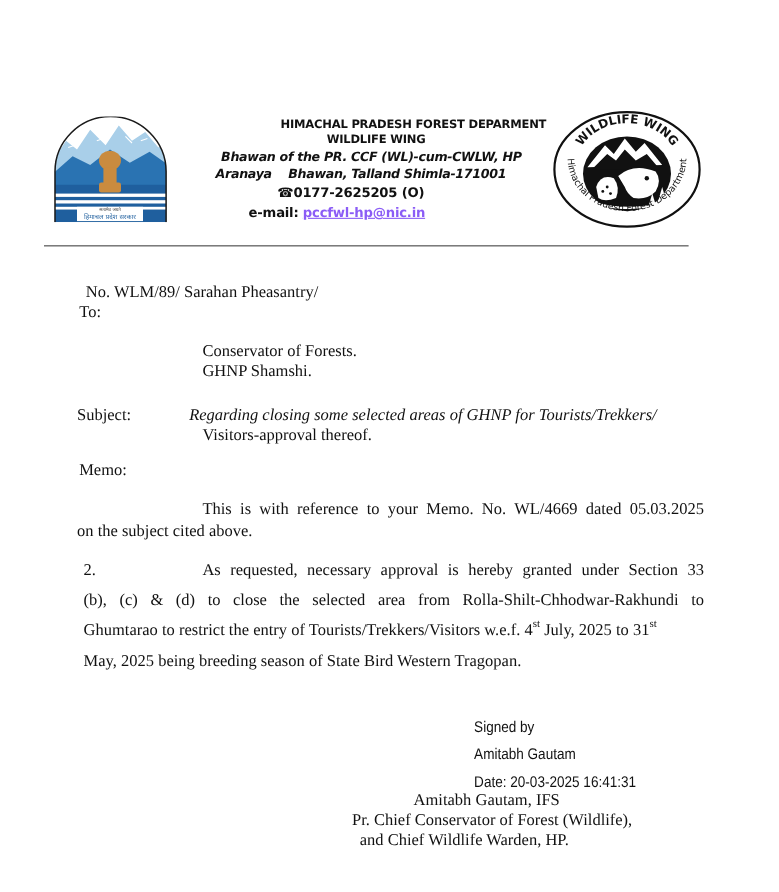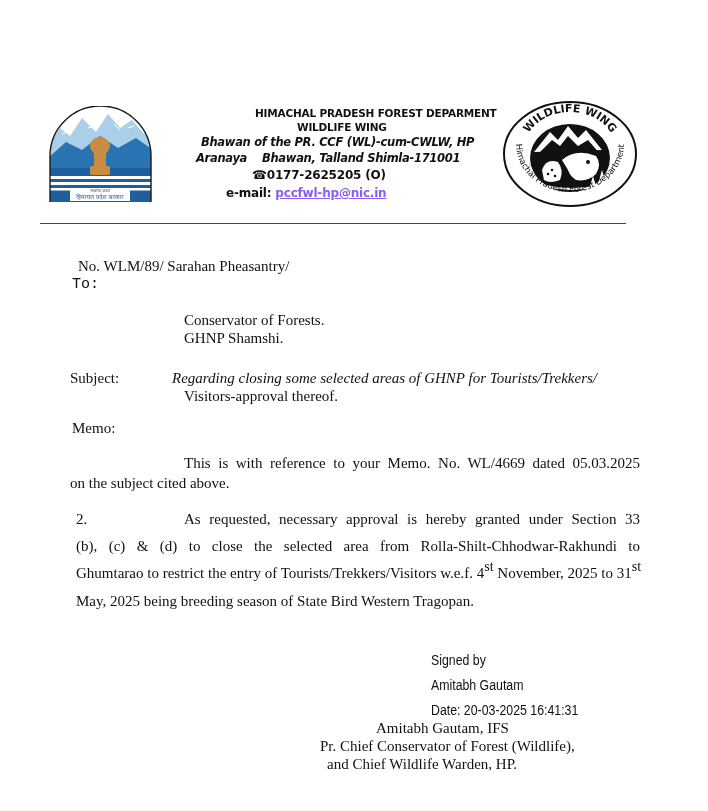--- a/index.html
+++ b/index.html
@@ -17,21 +17,21 @@
   .hdr-addr2 { left:262px; top:151px; font-size:11.5px; font-style:italic; letter-spacing:-0.3px; }
   .hdr-phone { left:252px; top:168px; font-size:12px; letter-spacing:-0.2px; }
   .hdr-email { left:226px; top:186px; font-size:12px; letter-spacing:-0.2px; }
   .hdr-email a { color:#8b5cf6; text-decoration:underline; }
 
   .rule { left:40px; top:223px; width:586px; height:0; border-top:1.4px solid #444; }
 
   
   .t { font-size:15px; white-space:nowrap; color:#111; }
   .just { font-size:15px; color:#111; text-align:justify; text-align-last:justify; }
-  sup { font-size:14px; line-height:0; position:relative; top:-1px; vertical-align:super; }
+  sup { font-size:10px; line-height:0; position:relative; top:-1px; vertical-align:super; }
 
   .sig { font-family:"Liberation Sans", "DejaVu Sans", sans-serif; font-size:14px; color:#111; white-space:nowrap; transform:scaleX(0.88); transform-origin:left center; }
   .desig { font-size:15px; white-space:nowrap; color:#111; }
 </style>
 </head>
 <body>
 
 <div class="abs" style="left:48px; top:106px; width:105px; height:96px;">
   <svg width="105" height="96" viewBox="0 0 105 96">
     <defs>
@@ -110,39 +110,39 @@
     </text>
     <text font-size="8.5" font-family="DejaVu Sans, sans-serif" fill="#111">
       <textPath href="#botArc" startOffset="50%" text-anchor="middle">Himachal Pradesh Forest Department</textPath>
     </text>
   </svg>
 </div>
 
 <div class="abs rule"></div>
 
 <div class="abs t serif" style="left:68px; top:258px;margin-left:10px;">No. WLM/89/ Sarahan Pheasantry/</div>
-<div class="abs t serif" style="left:72px; top:276px;font-family:Liberation Mono, monospace;">To:</div>
+<div class="abs t serif" style="left:72px; top:276px;">To:</div>
 
 <div class="abs t serif" style="left:184px; top:312px;">Conservator of Forests.</div>
 <div class="abs t serif" style="left:184px; top:330px;">GHNP Shamshi.</div>
 
 <div class="abs t serif" style="left:70px; top:370px;">Subject:</div>
 <div class="abs t serif" style="left:172px; top:370px;font-style:italic;">Regarding closing some selected areas of GHNP for Tourists/Trekkers/</div>
 <div class="abs t serif" style="left:184px; top:388px;">Visitors-approval thereof.</div>
 
 <div class="abs t serif" style="left:72px; top:420px;">Memo:</div>
 
 <div class="abs just serif" style="left:184px; top:455px; width:456px;">This is with reference to your Memo. No. WL/4669 dated 05.03.2025</div>
 <div class="abs t serif" style="left:70px; top:475px;">on the subject cited above.</div>
 
 <div class="abs t serif" style="left:76px; top:511px;">2.</div>
 <div class="abs just serif" style="left:184px; top:511px; width:456px;">As requested, necessary approval is hereby granted under Section 33</div>
 <div class="abs just serif" style="left:76px; top:538px; width:564px;">(b), (c) &amp; (d) to close the selected area from Rolla-Shilt-Chhodwar-Rakhundi to</div>
 <div class="abs t serif" style="left:76px; top:565px; width:564px; white-space:nowrap;">
-  <span>Ghumtarao to restrict the entry of Tourists/Trekkers/Visitors w.e.f. 4</span><sup>st</sup><span> November, 2025 to 31</span><sup>st</sup>
+  <span>Ghumtarao to restrict the entry of Tourists/Trekkers/Visitors w.e.f. 4</span><sup>st</sup><span> July, 2025 to 31</span><sup>st</sup>
 </div>
 <div class="abs t serif" style="left:76px; top:593px;">May, 2025 being breeding season of State Bird Western Tragopan.</div>
 
 <div class="abs sig" style="left:431px; top:652px;">Signed by</div>
 <div class="abs sig" style="left:431px; top:677px;">Amitabh Gautam</div>
 <div class="abs sig" style="left:431px; top:702px;">Date: 20-03-2025 16:41:31</div>
 
 <div class="abs desig serif" style="left:376px; top:720px;">Amitabh Gautam, IFS</div>
 <div class="abs desig serif" style="left:320px; top:738px;">Pr. Chief Conservator of Forest (Wildlife),</div>
 <div class="abs desig serif" style="left:327px; top:756px;">and Chief Wildlife Warden, HP.</div>

